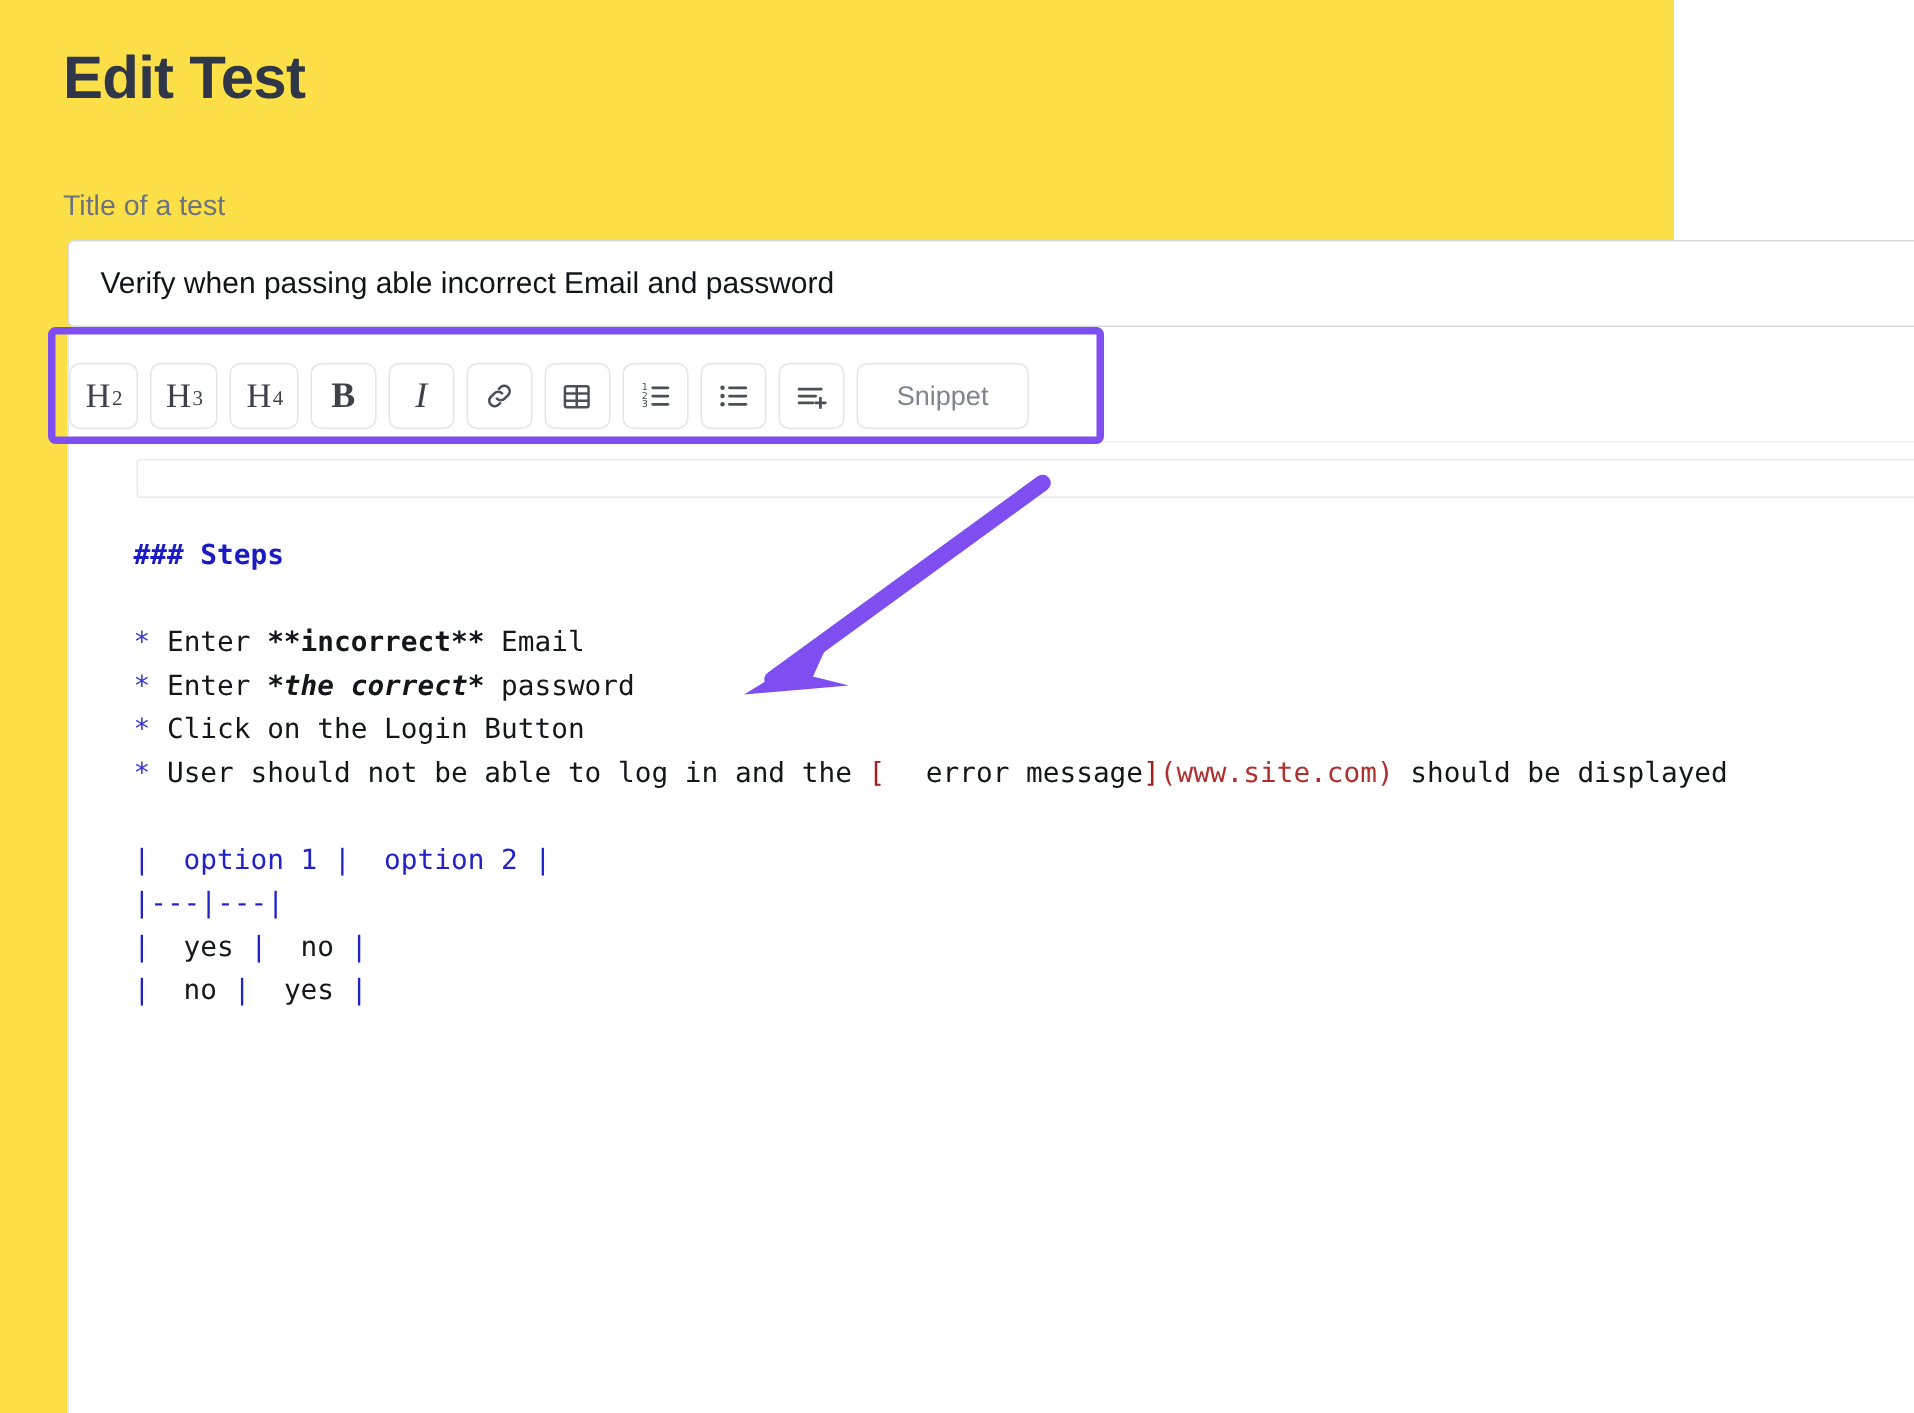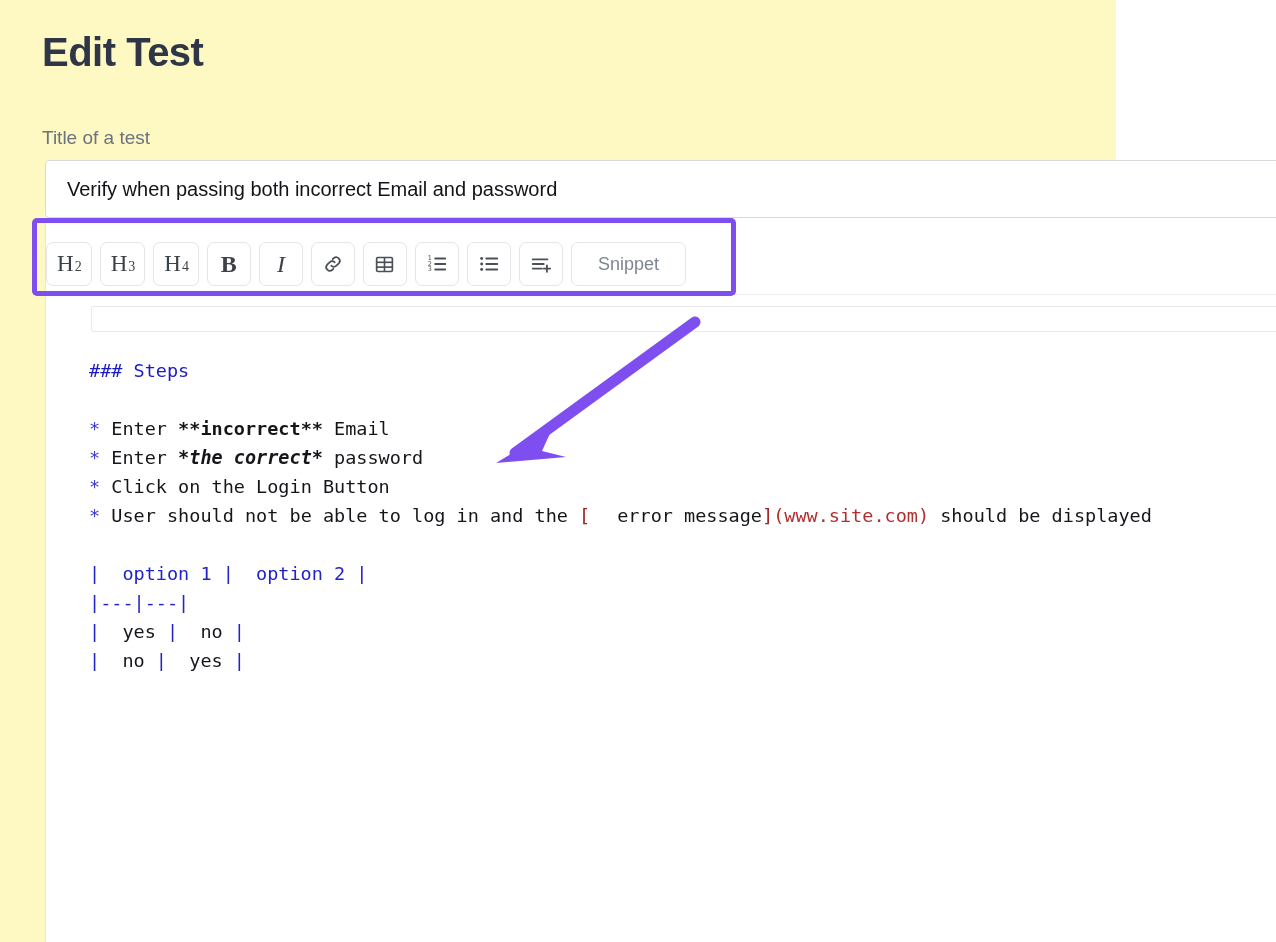--- a/index.html
+++ b/index.html
@@ -3,21 +3,21 @@
 <meta charset="utf-8">
 <style>
   * { box-sizing: border-box; }
   html, body {
     margin: 0; padding: 0;
     width: 1276px; height: 942px;
     background: #ffffff;
     font-family: "Liberation Sans", sans-serif;
     overflow: hidden;
   }
-  #root { position: relative; width: 1116px; height: 942px; background:#fef9c3; }
+  #root { position: relative; width: 1116px; height: 942px; background:#fde047; }
 
   
   .page-title {
     position: absolute;
     left: 42px; top: 30px;
     font-size: 40px;
     font-weight: bold;
     color: #2e3648;
     letter-spacing: -0.5px;
     line-height: 1.1;
@@ -150,21 +150,21 @@
     left: 89px; top: 356px;
     width: 1120px;
     font-family: "DejaVu Sans Mono", monospace;
     font-size: 18.5px;
     line-height: 29px;
     color: #14161a;
     white-space: pre;
   }
   .md-line { white-space: pre; height: 29px; }
   .md-blank { height: 29px; }
-  .c-head  { color: #1b1bc4; font-weight: normal; }
+  .c-head  { color: #1b1bc4; font-weight: bold; }
   .c-blue  { color: #2222c9; }
   .c-bullet{ color: #3a3ad0; }
   .c-bold  { font-weight: bold; color: #14161a; }
   .c-bolditalic { font-weight: bold; font-style: italic; color: #14161a; }
   .c-linktext { color: #14161a; margin-left: 27px; }
   .c-bracket  { color: #a02020; }
   .c-url      { color: #b03030; }
 
   
   .arrow-svg {
@@ -178,21 +178,21 @@
 </head>
 <body>
 
 <div id="root">
 
   <div class="page-title">Edit Test</div>
 
   <div class="field-label">Title of a test</div>
 
   <div class="title-input-wrap" title="Title of a test">
-    <div class="value">Verify when passing both incorrect Email and password</div>
+    <div class="value">Verify when passing able incorrect Email and password</div>
   </div>
 
   <div class="editor-panel"></div>
 
   <div class="toolbar-row">
     <div class="toolbar" id="toolbar">
         <div class="tb-btn head">
           <span>H</span>
           <sub>2</sub>
         </div>

